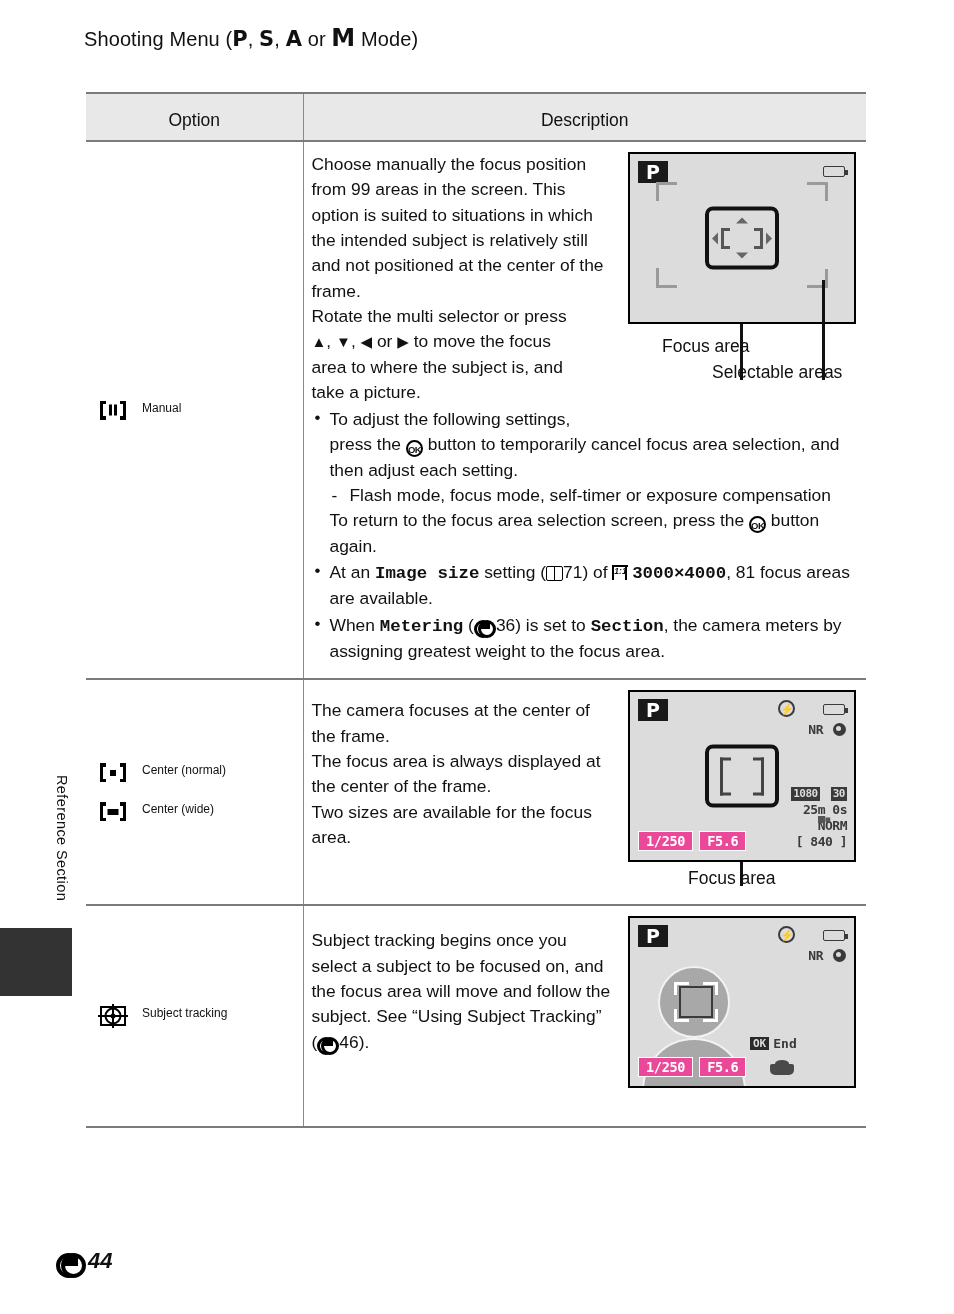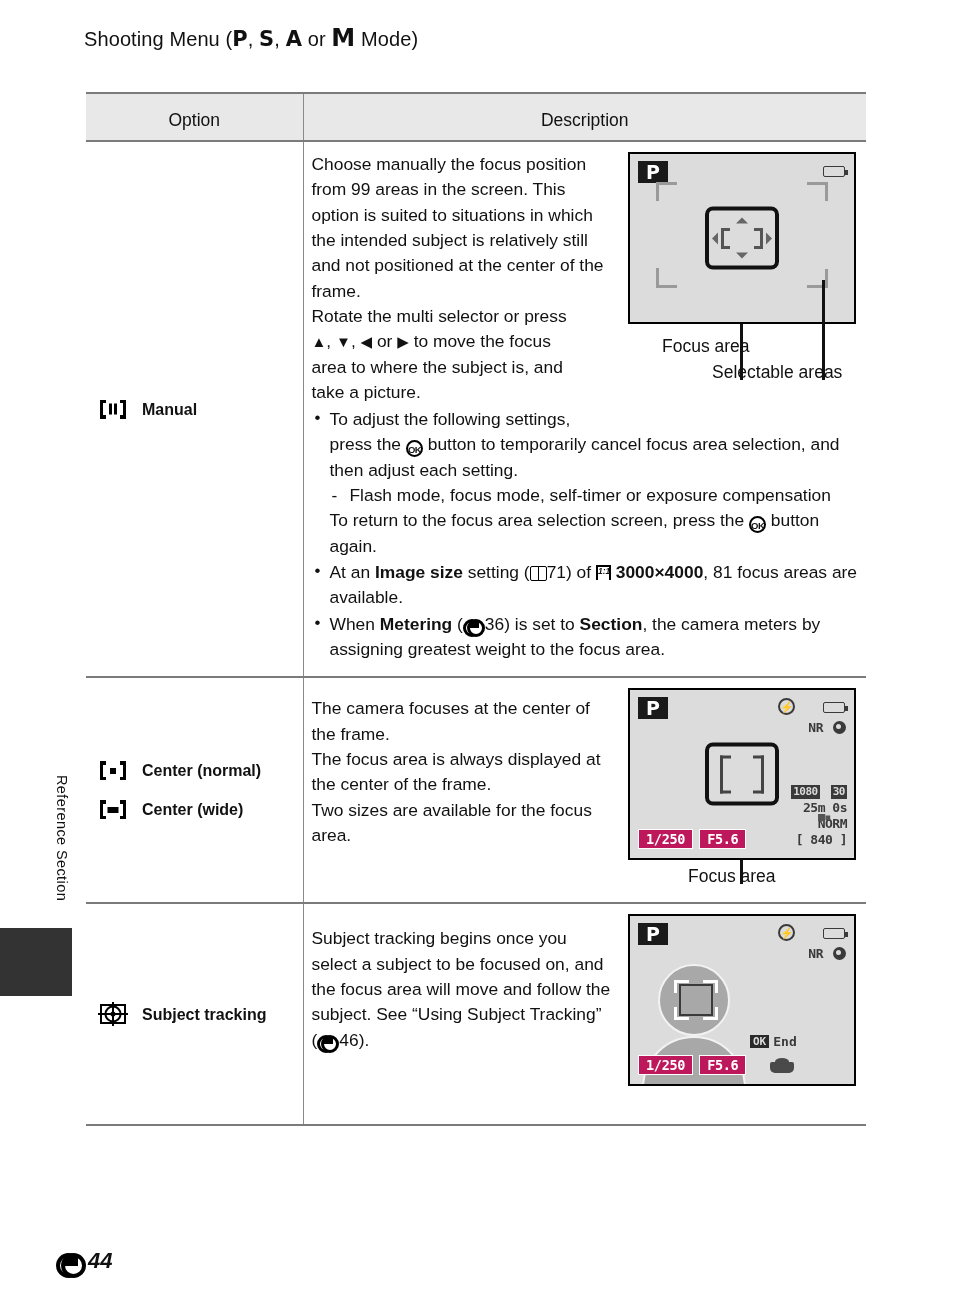--- a/index.html
+++ b/index.html
@@ -75,21 +75,21 @@
     vertical-align:middle;
     padding:0 0 0 14px;
   }
   .tbl tbody td.desc {
     border-left:1.5px solid #8a8a8a;
     padding:10px 6px 14px 8px;
   }
   .tbl tbody tr:last-child td { border-bottom:2.5px solid #7b7b7b; }
 
   
-  .opt-line { display:flex; align-items:flex-end; gap:16px; font-size:16px;font-weight:bold; }
+  .opt-line { display:flex; align-items:flex-start; gap:16px; font-size:12px; }
   .opt-line + .opt-line { margin-top:20px; }
   .opt-ico { flex:0 0 auto; }
 
   
   .ico-brk {
     display:inline-block; position:relative;
     width:26px; height:19px;
   }
   .ico-brk i {
     position:absolute; top:0; bottom:0; width:6px;
@@ -149,21 +149,21 @@
   .bl:before {
     content:"\2022"; position:absolute; left:3px; top:-1px; font-size:17px;
   }
   .sub {
     position:relative; padding-left:20px;
   }
   .sub:before {
     content:"-"; position:absolute; left:2px; top:0;
   }
   .indent { padding-left:0; }
-  b { font-weight:bold; }
+  b { font-weight:bold;font-family:Liberation Mono, monospace; }
 
   
   .g-ok {
     display:inline-block; width:17px; height:17px; line-height:15px;
     border:2px solid #000; border-radius:50%;
     font-size:9.5px; font-weight:bold; text-align:center;
     font-family:"Liberation Sans", sans-serif;
     vertical-align:-3px; letter-spacing:-0.5px;
   }
   .g-book {
@@ -323,21 +323,21 @@
 
   
   .info-strip {
     position:absolute; left:8px; bottom:9px;
     display:flex; gap:6px;
     font-family:"DejaVu Sans Mono", monospace;
     font-size:13.5px; font-weight:bold; color:#ffffff;
     letter-spacing:-0.3px;
   }
   .info-strip span {
-    background:#be185d; padding:1px 7px;
+    background:#ec4899; padding:1px 7px;
     border:1.5px solid #fff;
   }
   .right-stack {
     position:absolute; right:7px; bottom:10px;
     text-align:right;
     font-family:"DejaVu Sans Mono", monospace;
     font-size:13px; font-weight:bold; color:#3a3a3a;
     line-height:1.25; letter-spacing:-0.5px;
   }
   .right-stack .hd {

